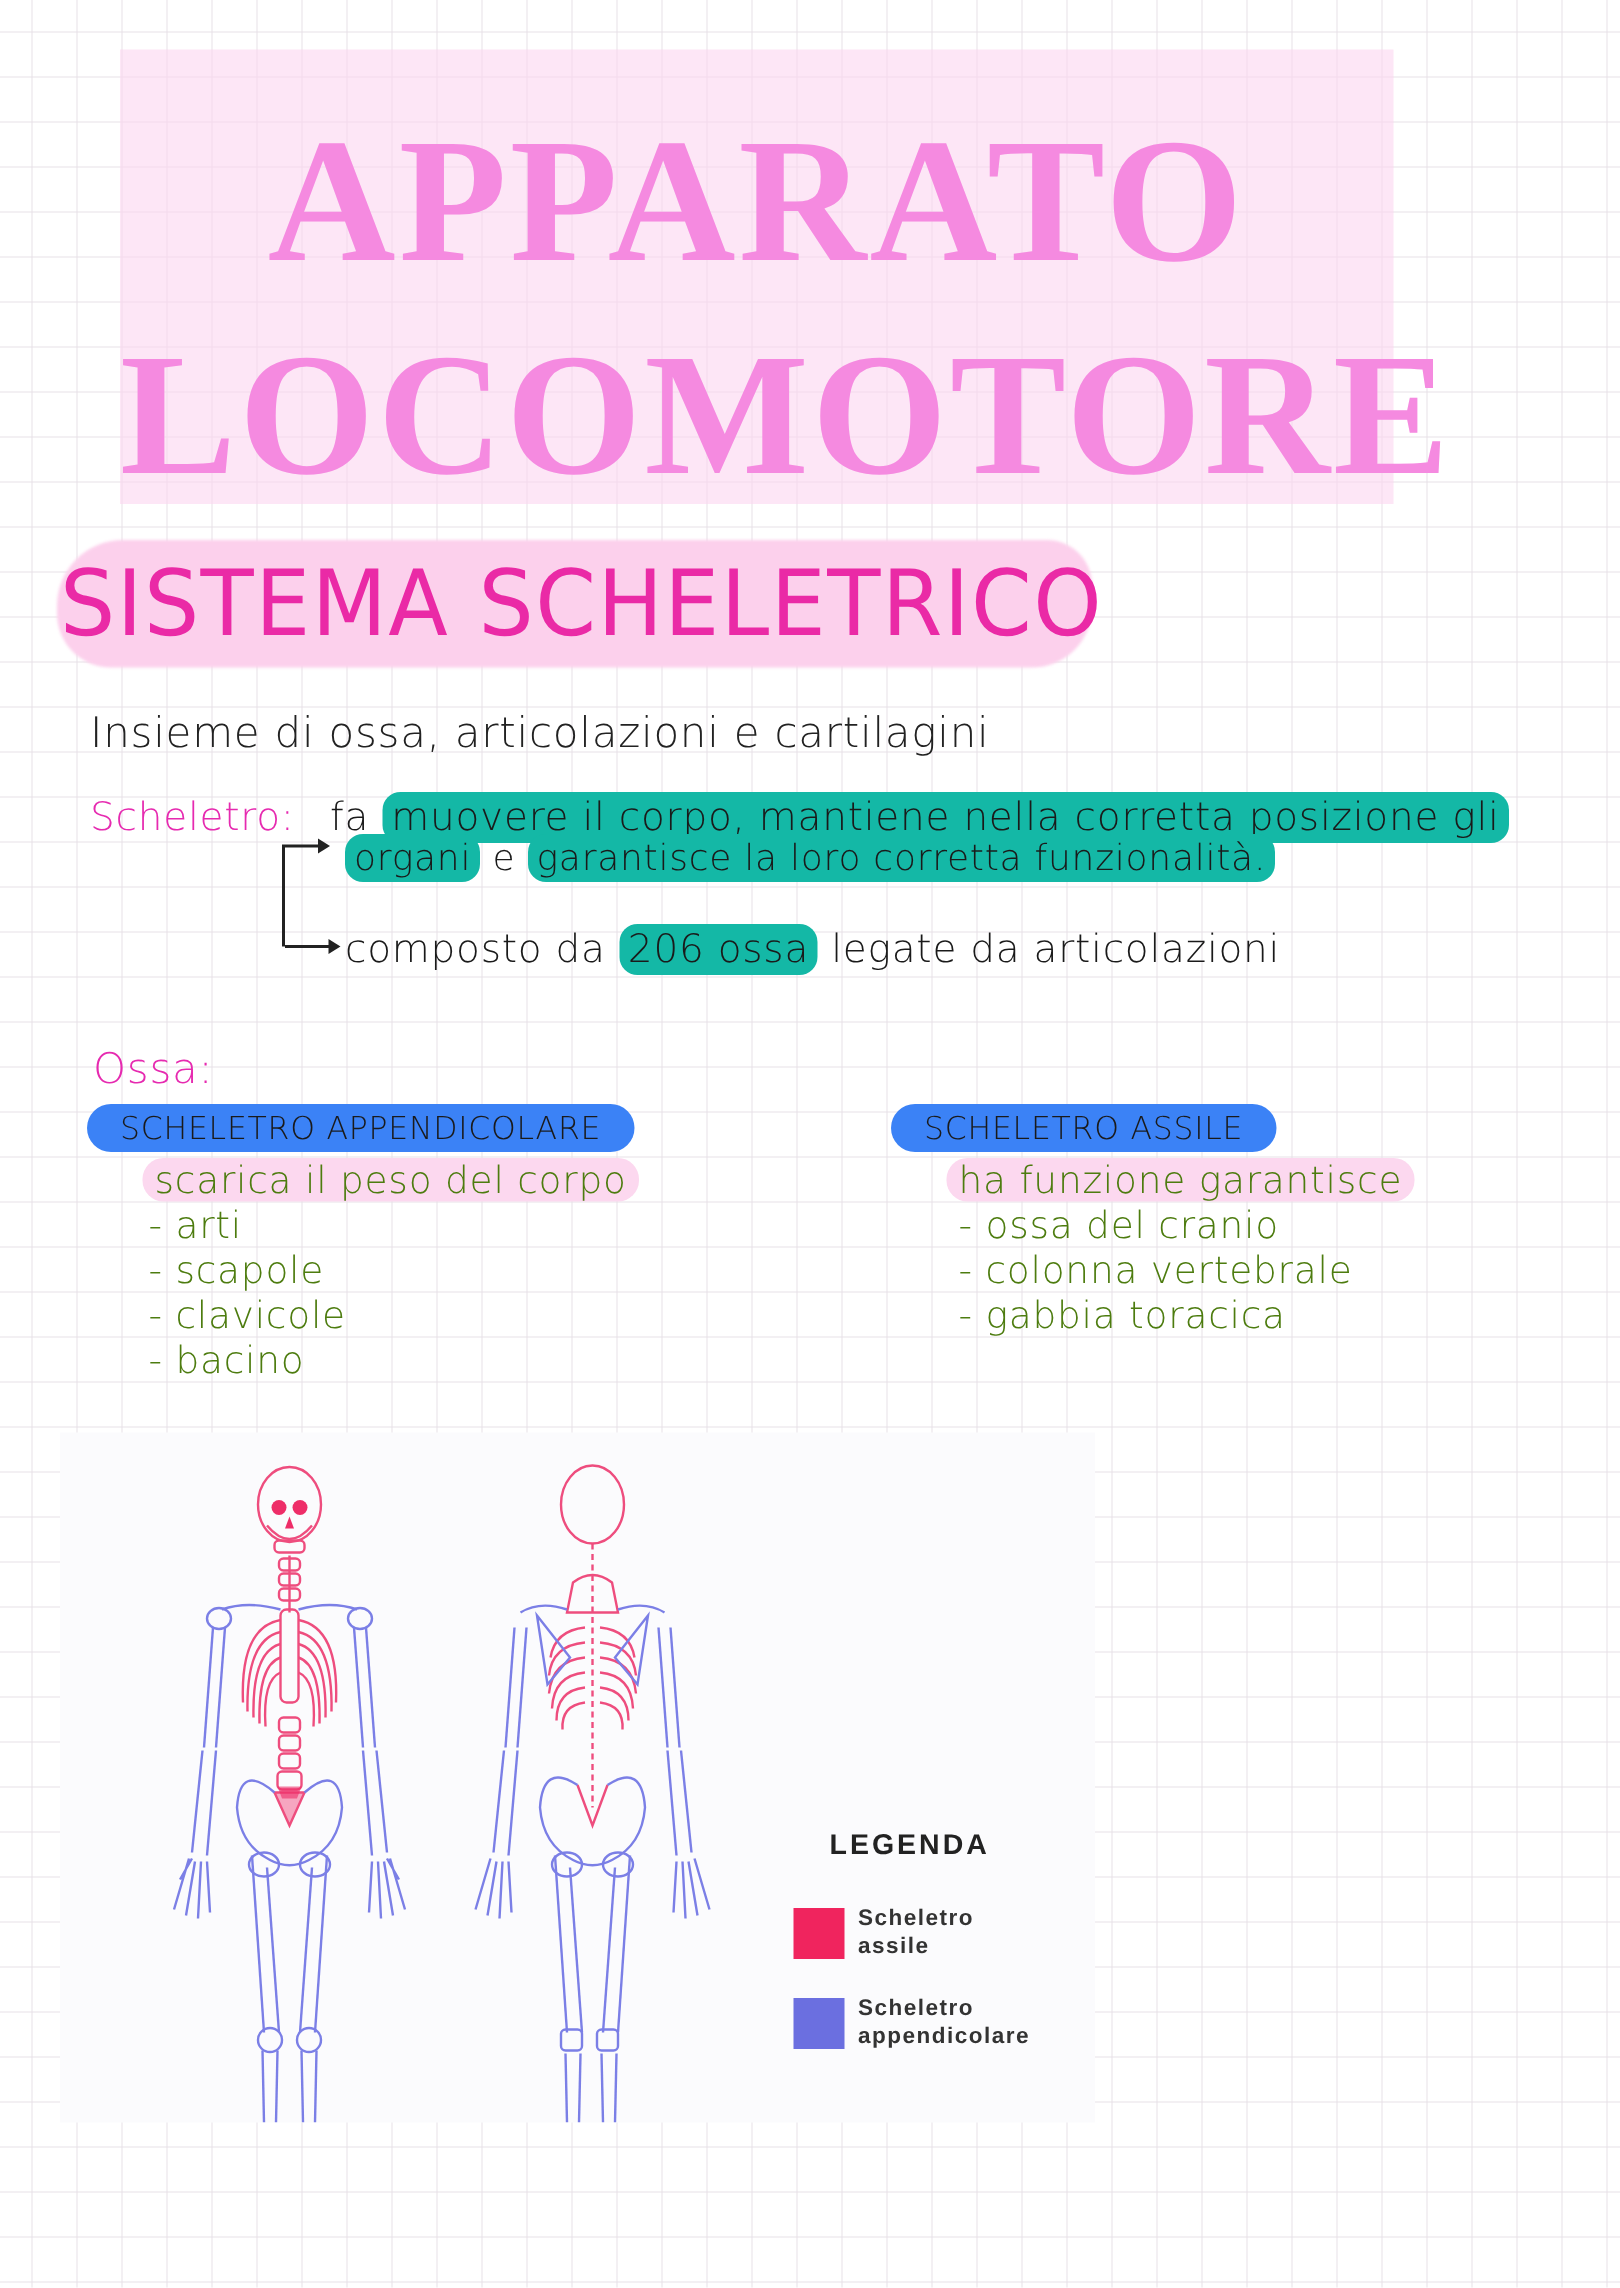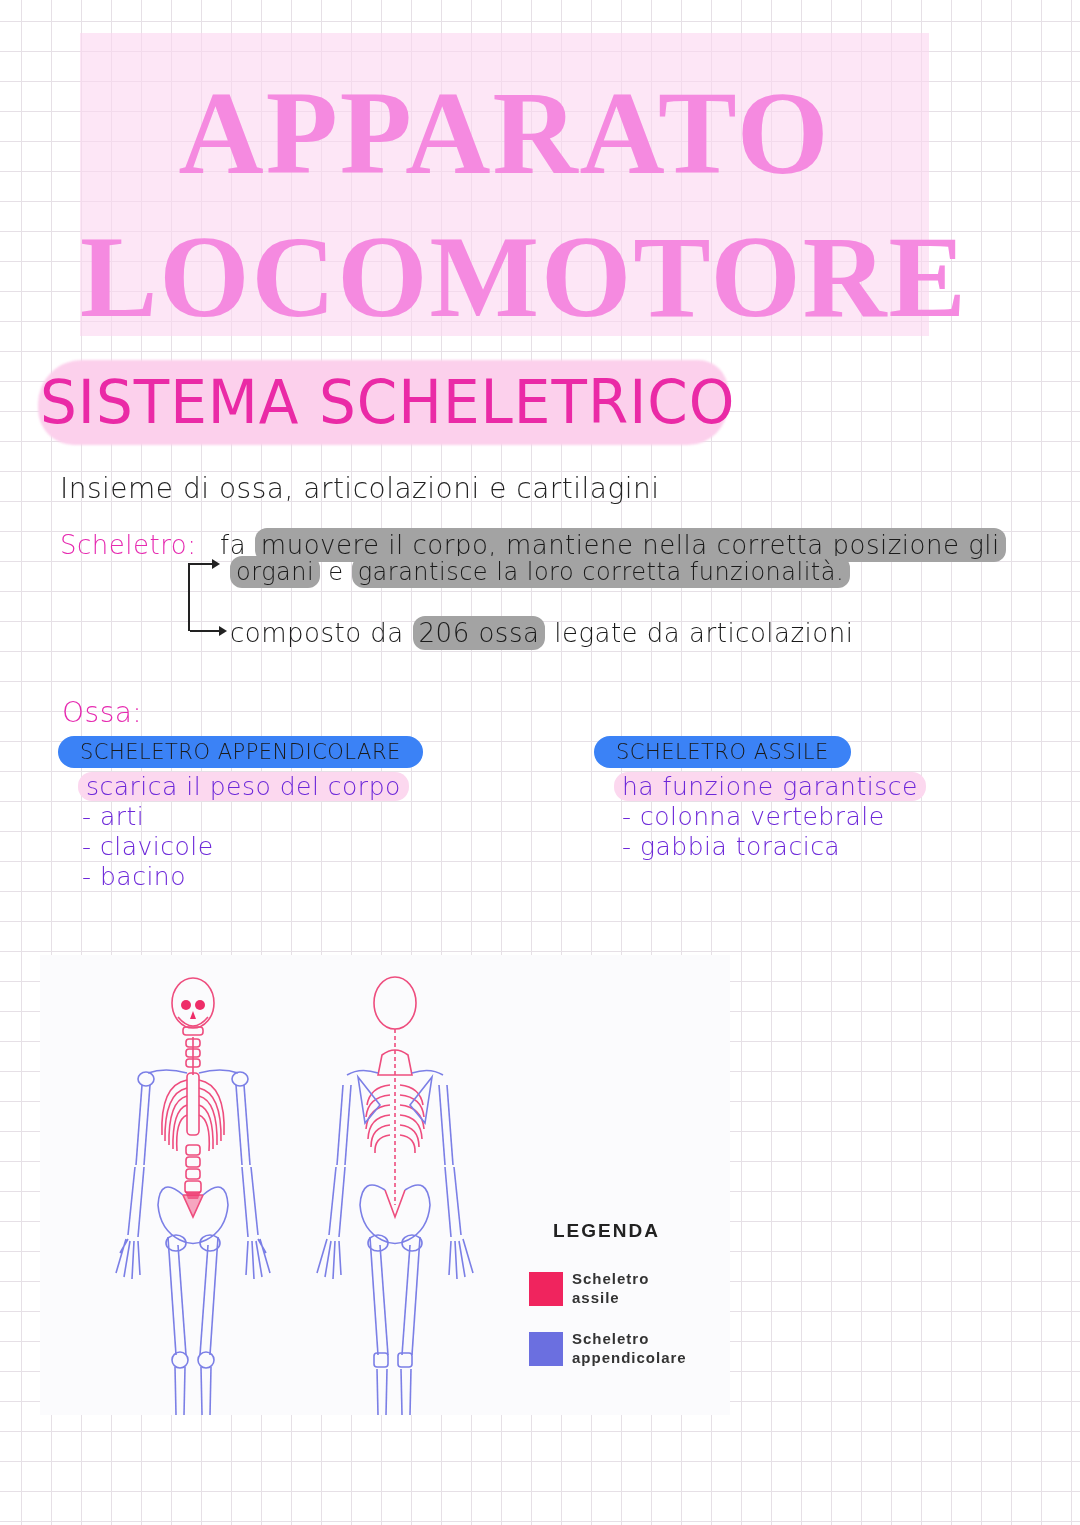--- a/index.html
+++ b/index.html
@@ -37,37 +37,37 @@
     font-size:58px; color:#ea2aa6; letter-spacing:1px; font-weight:normal;
     transform:scaleY(1.05);
   }
   .hand {
     font-family:"DejaVu Sans", sans-serif; font-weight:300; letter-spacing:0.5px;
   }
   .intro { left:60px; top:472px; font-size:28px; color:#222; }
 
   .label-pink { color:#e62ab0; }
   .def-label { left:60px; top:530px; font-size:26px; }
-  .hl { background:#a3a3a3; border-radius:12px; padding:2px 6px; }
+  .hl { background:#14b8a6; border-radius:12px; padding:2px 6px; }
   .line1 { left:220px; top:530px; font-size:26px; white-space:nowrap; }
   .line2 { left:230px; top:558px; font-size:24px; white-space:nowrap; }
   .line3 { left:230px; top:618px; font-size:26px; white-space:nowrap; }
 
   .arrow-v { left:188px; top:563px; width:2px; height:68px; background:#222; }
   .arrow-h1 { left:190px; top:563px; width:22px; height:2px; background:#222; }
   .arrow-h2 { left:190px; top:630px; width:30px; height:2px; background:#222; }
   .arrowhead { width:0; height:0; border-top:5px solid transparent; border-bottom:5px solid transparent; border-left:8px solid #222; }
 
   .ossa-label { left:62px; top:696px; font-size:28px; }
 
   .pill {
     background:#3b82f6; border-radius:22px; padding:4px 22px;
     font-size:21px; letter-spacing:0.5px; color:#1a1a1a;
   }
-  .col { font-size:25px; line-height:30px; color:#6d28d9; }
+  .col { font-size:25px; line-height:30px; color:#4d7c0f;margin-left:17px; }
   .col .item { display:block; }
   .sub-hl { background:#fcd8ef; border-radius:14px; padding:0 8px; }
 
   .figure {
     left:40px; top:955px; width:690px; height:460px;
     background:#fbfbfd;
   }
   .legend-title {
     left:553px; top:1220px; font-size:19px; font-weight:bold; letter-spacing:2px; color:#222;
     font-family:"Liberation Sans", sans-serif;
@@ -103,27 +103,29 @@
 <div class="abs hand line3">
   <span>composto da </span><span class="hl">206 ossa</span><span> legate da articolazioni</span>
 </div>
 
 <div class="abs hand ossa-label label-pink">Ossa:</div>
 
 <div class="abs hand pill" style="left:58px; top:736px;">SCHELETRO APPENDICOLARE</div>
 <div class="abs hand col" style="left:78px; top:772px;">
   <span class="item"><span class="sub-hl">scarica il peso del corpo</span></span>
   <span class="item" style="padding-left:4px">- arti</span>
+  <span class="item" style="padding-left:4px">- scapole</span>
   <span class="item" style="padding-left:4px">- clavicole</span>
   <span class="item" style="padding-left:4px">- bacino</span>
 </div>
 
 <div class="abs hand pill" style="left:594px; top:736px;">SCHELETRO ASSILE</div>
 <div class="abs hand col" style="left:614px; top:772px;">
   <span class="item"><span class="sub-hl">ha funzione garantisce</span></span>
+  <span class="item" style="padding-left:8px">- ossa del cranio</span>
   <span class="item" style="padding-left:8px">- colonna vertebrale</span>
   <span class="item" style="padding-left:8px">- gabbia toracica</span>
 </div>
 
 <div class="abs figure">
   <svg width="690" height="460" viewBox="0 0 690 460">
 
     <g fill="none" stroke-width="1.6">
 
       <g stroke="#ee4d7e">

